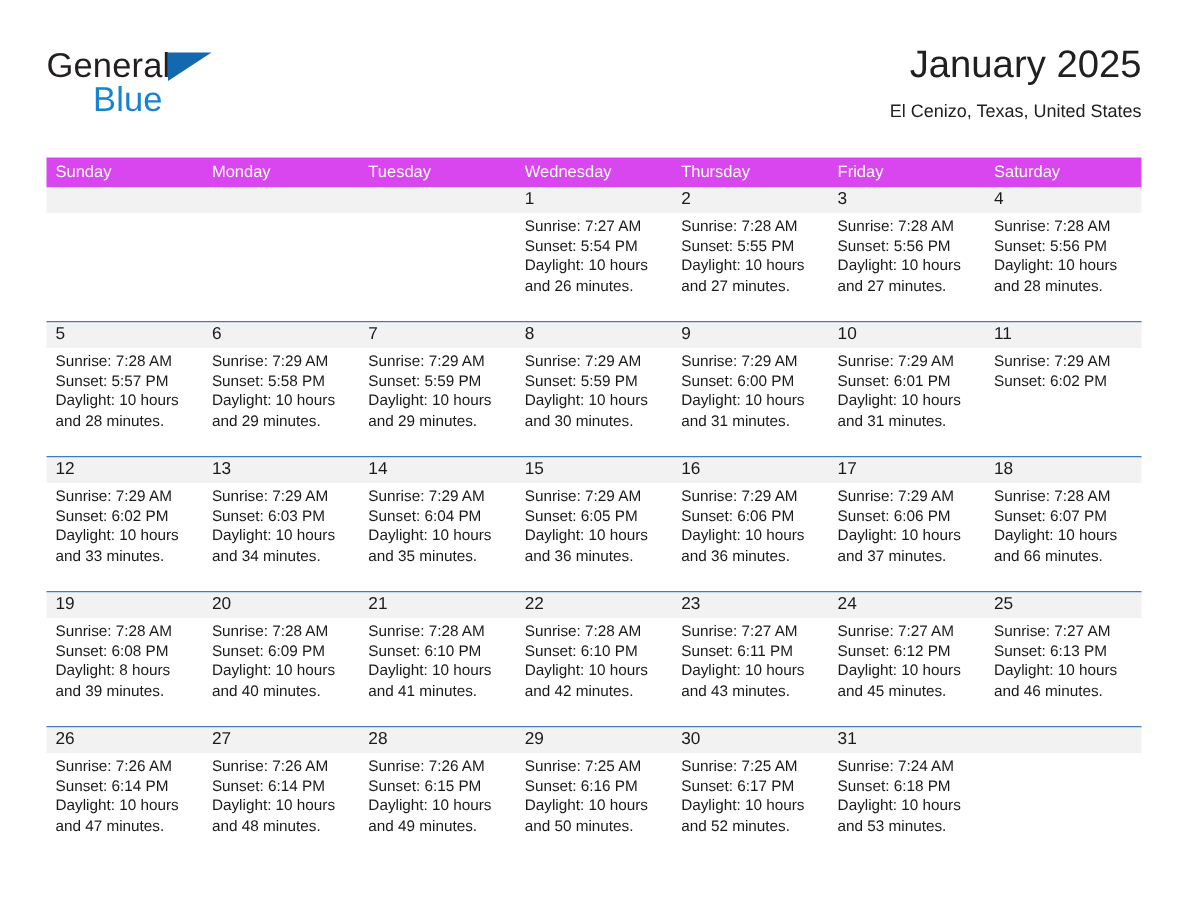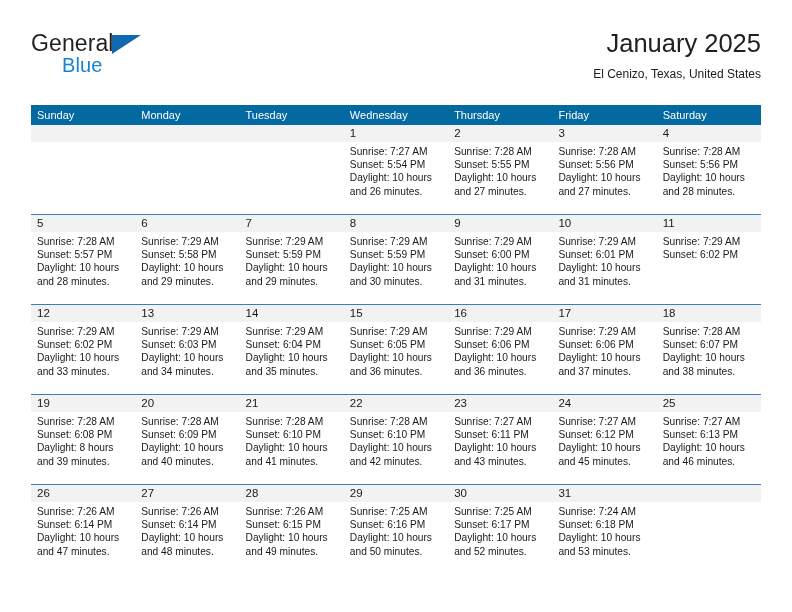--- a/index.html
+++ b/index.html
@@ -49,21 +49,21 @@
     height: 0;
     border-left: 29px solid #1269b0;
     border-bottom: 19px solid transparent;
     vertical-align: -3px;
     margin-left: -2px;
   }
   .brand-blue {
     position: absolute;
     left: 31px;
     top: 23px;
-    font-size: 20px;
+    font-size: 23px;
     color: #1683d4;
     letter-spacing: .1px;
   }
   .title-wrap {
     position: absolute;
     right: 0;
     top: 0;
     text-align: right;
   }
   .cal-title {
@@ -82,21 +82,21 @@
 
   
   .calendar {
     position: absolute;
     left: 31px;
     top: 105px;
     width: 730px;
   }
   .weekday-row {
     display: flex;
-    background: #0369a1;
+    background: #d946ef;
     height: 20px;
   }
   .weekday {
     flex: 1 1 0;
     color: #ffffff;
     font-size: 11px;
     line-height: 20px;
     padding-left: 6px;
     box-sizing: border-box;
     white-space: nowrap;
@@ -289,21 +289,21 @@
               <div class="wrapline">Daylight: 10 hours and 36 minutes.</div>
             </div>
             <div class="detail">
               <div>Sunrise: 7:29 AM</div>
               <div>Sunset: 6:06 PM</div>
               <div class="wrapline">Daylight: 10 hours and 37 minutes.</div>
             </div>
             <div class="detail">
               <div>Sunrise: 7:28 AM</div>
               <div>Sunset: 6:07 PM</div>
-              <div class="wrapline">Daylight: 10 hours and 38 minutes.</div>
+              <div class="wrapline">Daylight: 10 hours and 66 minutes.</div>
             </div>
           </div>
         </div>
         <div class="week">
           <div class="daynum-row">
             <div class="daynum">19</div>
             <div class="daynum">20</div>
             <div class="daynum">21</div>
             <div class="daynum">22</div>
             <div class="daynum">23</div>

